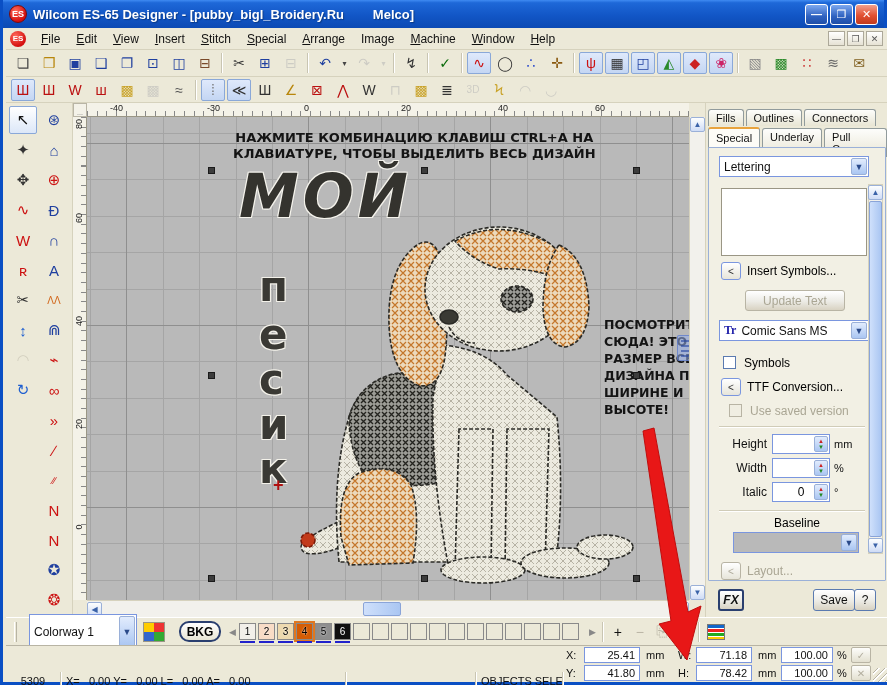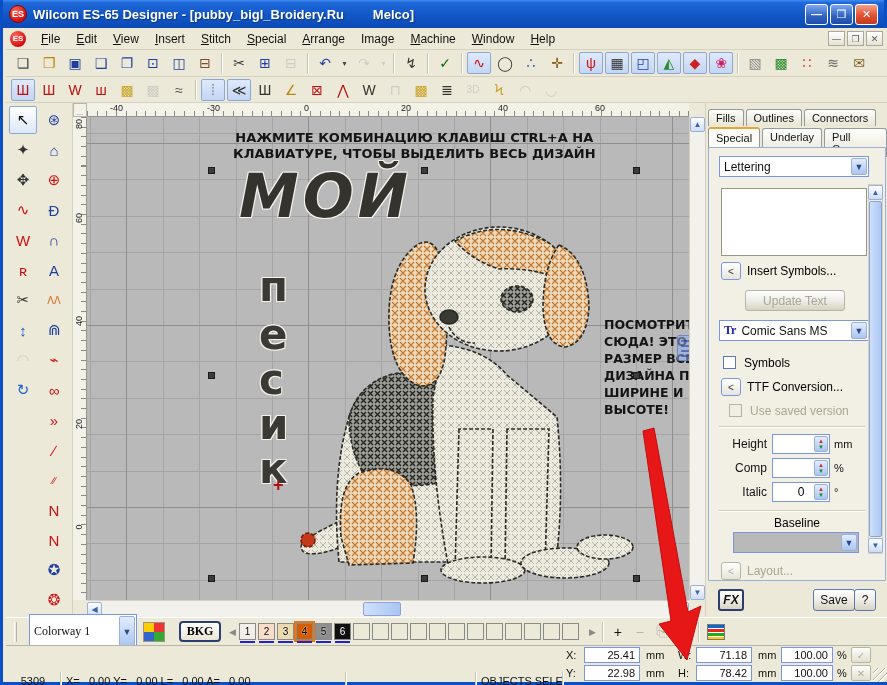--- a/index.html
+++ b/index.html
@@ -99,24 +99,24 @@
   .funit { margin-left:4px; font-size:11px; color:#111; }
   .chk { width:13px; height:13px; border:1px solid #5a7ab0; background:#fff; display:inline-block; vertical-align:-2px; margin-right:5px; }
   .chk.disabled { border-color:#b8b4a4; background:#f0eee2; }
   .sepline { position:absolute; left:10px; right:20px; border-top:1px solid #d0ccb8; border-bottom:1px solid #fff; }
   .graycombo { background:#b9b9b9; }
   .disabled-text { color:#aaa694; }
 
   
   .colorbar { position:absolute; left:3px; top:617px; width:881px; height:28px; background:#ece9d8; border-top:1px solid #fff; display:flex; align-items:center; }
   .grip { width:3px; height:20px; border-left:1px solid #fff; border-right:1px solid #b8b4a4; margin:0 4px 0 8px; }
-  .cw-combo { width:108px; height:35px;font-family:Liberation Serif, serif; }
+  .cw-combo { width:108px; height:35px; }
   .pal-icon { width:22px; height:20px; border:1px solid #9a9685; margin-left:6px; background:
     conic-gradient(#e33 25%,#3a3 0 50%,#36c 0 75%,#fc0 0); }
-  .bkg-btn { width:42px; height:21px; margin-left:14px; border-radius:4px; border:2px solid #2a3f6f; background:linear-gradient(#fff,#e8e5d4); font-weight:bold; font-size:12px; display:flex; align-items:center; justify-content:center;font-family:Liberation Serif, serif; }
+  .bkg-btn { width:42px; height:21px; margin-left:14px; border-radius:10px; border:2px solid #2a3f6f; background:linear-gradient(#fff,#e8e5d4); font-weight:bold; font-size:12px; display:flex; align-items:center; justify-content:center; }
   .cw-arrow { color:#888; font-size:9px; margin:0 3px 0 8px; }
   .ccell { width:17px; height:17px; border:1px solid #8a8a8a; margin-right:2px; position:relative; font-size:10px; display:flex; align-items:center; justify-content:center; }
   .ccell .num { text-shadow:0 0 2px #fff; }
   .ccell.dark .num { color:#fff; text-shadow:none; }
   .ccell.numbered:after { content:""; position:absolute; left:0; right:0; bottom:-4px; height:2px; background:#2222cc; }
   .ccell.sel { outline:2px solid #e07820; outline-offset:0; }
   .cbtn { width:20px; height:20px; display:flex; align-items:center; justify-content:center; font-size:14px; color:#222; margin:0 1px; }
   .cbtn.disabled { color:#b9b5a5; }
   .stripes-icon { width:18px; height:16px; margin-left:4px; background:linear-gradient(180deg,#16c 0 3px,#fff 3px 4px,#e22 4px 7px,#fff 7px 8px,#2a2 8px 11px,#fff 11px 12px,#fc0 12px 15px,#111 15px 16px); border:1px solid #777; }
 
@@ -441,21 +441,21 @@
         <div class="spinfield">
           <span></span>
           <div class="spin">
               <span class="up">▲</span>
               <span class="dn">▼</span>
             </div>
         </div>
         <span class="funit">mm</span>
       </div>
       <div class="field-row" style="left:14px;top:310px;">
-        <span class="flabel">Comp</span>
+        <span class="flabel">Width</span>
         <div class="spinfield">
           <span></span>
           <div class="spin">
               <span class="up">▲</span>
               <span class="dn">▼</span>
             </div>
         </div>
         <span class="funit">%</span>
       </div>
       <div class="field-row" style="left:14px;top:334px;">
@@ -550,21 +550,21 @@
   <div class="statusbar">
     <div class="st-cell" style="left:0;top:19px;width:55px;justify-content:center;">5309</div>
     <div class="st-cell" style="left:55px;top:19px;width:285px;">X=   0.00 Y=   0.00 L=   0.00 A=   0.00</div>
     <div class="st-cell" style="left:340px;top:19px;width:130px;"></div>
     <div class="st-cell" style="left:470px;top:19px;width:87px;overflow:hidden;">OBJECTS SELE</div>
 
     <span class="st-label" style="left:560px;top:3px;">X:</span>
     <div class="st-field" style="left:578px;top:1px;width:56px;">25.41</div>
     <span class="st-label" style="left:640px;top:3px;">mm</span>
     <span class="st-label" style="left:560px;top:21px;">Y:</span>
-    <div class="st-field" style="left:578px;top:19px;width:56px;">22.98</div>
+    <div class="st-field" style="left:578px;top:19px;width:56px;">41.80</div>
     <span class="st-label" style="left:640px;top:21px;">mm</span>
 
     <span class="st-label" style="left:672px;top:3px;">W:</span>
     <div class="st-field" style="left:690px;top:1px;width:56px;">71.18</div>
     <span class="st-label" style="left:752px;top:3px;">mm</span>
     <span class="st-label" style="left:672px;top:21px;">H:</span>
     <div class="st-field" style="left:690px;top:19px;width:56px;">78.42</div>
     <span class="st-label" style="left:752px;top:21px;">mm</span>
 
     <div class="st-field" style="left:775px;top:1px;width:52px;">100.00</div>

